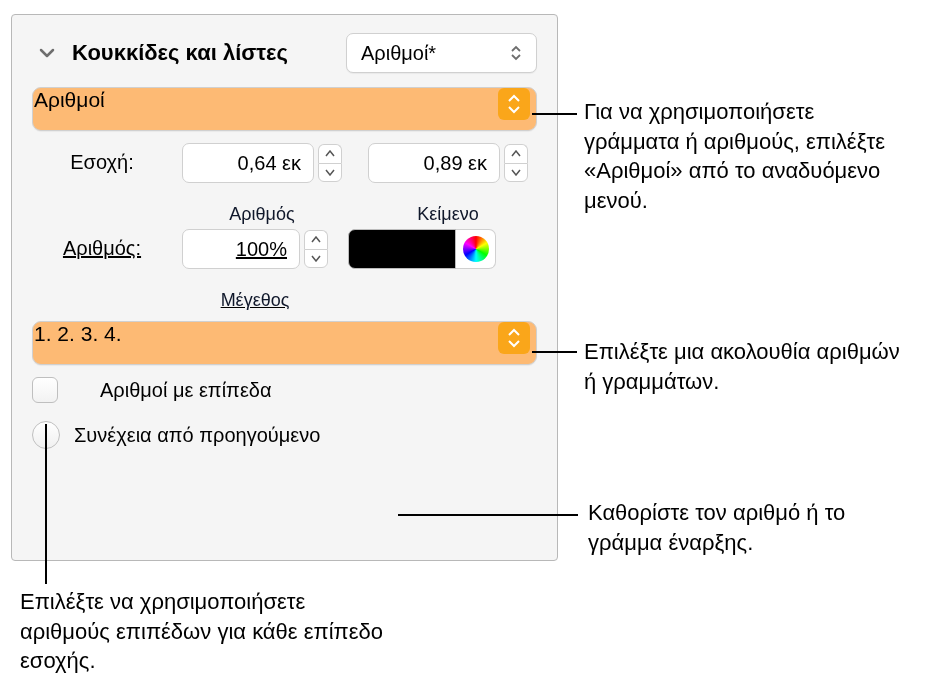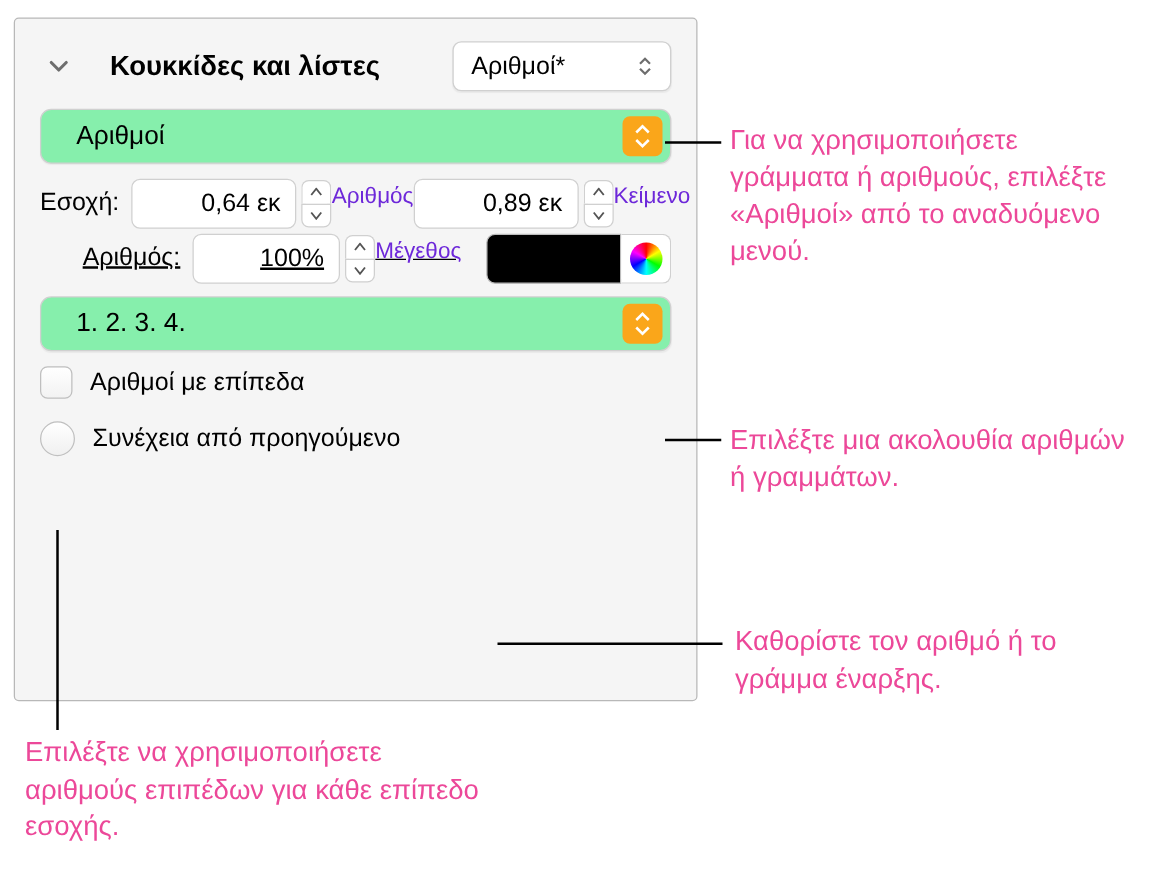--- a/index.html
+++ b/index.html
@@ -29,21 +29,20 @@
     }
     .row {
       display: flex;
       align-items: center;
       margin-bottom: 8px;
     }
     .header-row {
       display: flex;
       align-items: center;
       margin-bottom: 14px;
-      gap: 16px;
     }
     .chevron-btn {
       width: 30px;
       height: 30px;
       display: flex;
       align-items: center;
       justify-content: center;
       margin-right: 10px;
     }
     .title {
@@ -55,70 +54,71 @@
       background: #fff;
       border: 1px solid #d0d0d0;
       border-radius: 7px;
       height: 40px;
       display: flex;
       align-items: center;
       padding: 0 8px 0 14px;
       box-shadow: 0 1px 1px rgba(0,0,0,0.05);
     }
     .dropdown-small {
-      width: 175px;
+      width: 191px;
       align-items: center;
     }
     .dropdown span {
       flex: 1;
       font-size: 20px;
     }
     .dd-arrows {
       width: 24px;
       height: 24px;
       display: flex;
       flex-direction: column;
       align-items: center;
       justify-content: center;
       color: #6e6e6e;
     }
     .dropdown-full {
       width: 100%;
       height: 44px;
-      background: #86efac;
+      background: #fdba74;
       border: 1px solid #d0d0d0;
       border-radius: 9px;
       display: flex;
-      align-items: center;
-      padding: 0 6px 0 28px;
+      align-items: flex-start;
+      padding: 0 6px 0 1px;
       margin-bottom: 12px;
       box-shadow: 0 1px 1px rgba(0,0,0,0.05);
     }
     .dropdown-full span {
       flex: 1;
       font-size: 21px;
     }
     .dd-orange {
       width: 32px;
       height: 32px;
       background: #faa61a;
       border-radius: 6px;
       display: flex;
       flex-direction: column;
       align-items: center;
       justify-content: center;
     }
     .dd-orange svg { display:block;}
     .label-left {
-      text-align: right;
+      text-align: center;
       font-size: 20px;
     }
     .stepper-col {
       display: flex;
-      flex-direction: row;
+      flex-direction: column;
+      align-items: center;
     }
     .stepper {
       display: flex;
       align-items: center;
     }
     .stepper-input {
       background: #fff;
       border: 1px solid #d0d0d0;
       border-radius: 7px;
       height: 40px;
@@ -149,22 +149,22 @@
       border-top-left-radius: 6px;
       border-top-right-radius: 6px;
       border-bottom: none;
     }
     .stepper-btns .sbtn:last-child {
       border-bottom-left-radius: 6px;
       border-bottom-right-radius: 6px;
     }
     .sublabel {
       font-size: 18px;
-      color: #6d28d9;
-      margin-top: 3px;
+      color: #0f172a;
+      margin-top: 21px;
     }
     .color-swatch-wrap {
       display: flex;
       align-items: center;
       margin-left: 20px;
     }
     .color-swatch {
       width: 108px;
       height: 40px;
       background: #000;
@@ -185,20 +185,21 @@
     .color-wheel {
       width: 26px;
       height: 26px;
       border-radius: 50%;
       background: conic-gradient(red, yellow, lime, cyan, blue, magenta, red);
     }
     .checkbox-row {
       display: flex;
       align-items: center;
       margin: 10px 0 18px 0;
+      gap: 28px;
     }
     .checkbox {
       width: 26px;
       height: 26px;
       border: 1px solid #bfbfbf;
       border-radius: 6px;
       background: linear-gradient(#fff,#f2f2f2);
       margin-right: 14px;
       flex-shrink: 0;
     }
@@ -241,21 +242,21 @@
       text-align: right;
       display: flex;
       align-items: center;
       justify-content: flex-end;
       margin-left: 10px;
     }
     .callout {
       position: absolute;
       font-size: 22px;
       line-height: 1.35;
-      color: #ec4899;
+      color: #000000;
     }
     .lead-line {
       position: absolute;
       background: #000;
       height: 1.5px;
     }
   </style>
 </head>
 <body>
 

